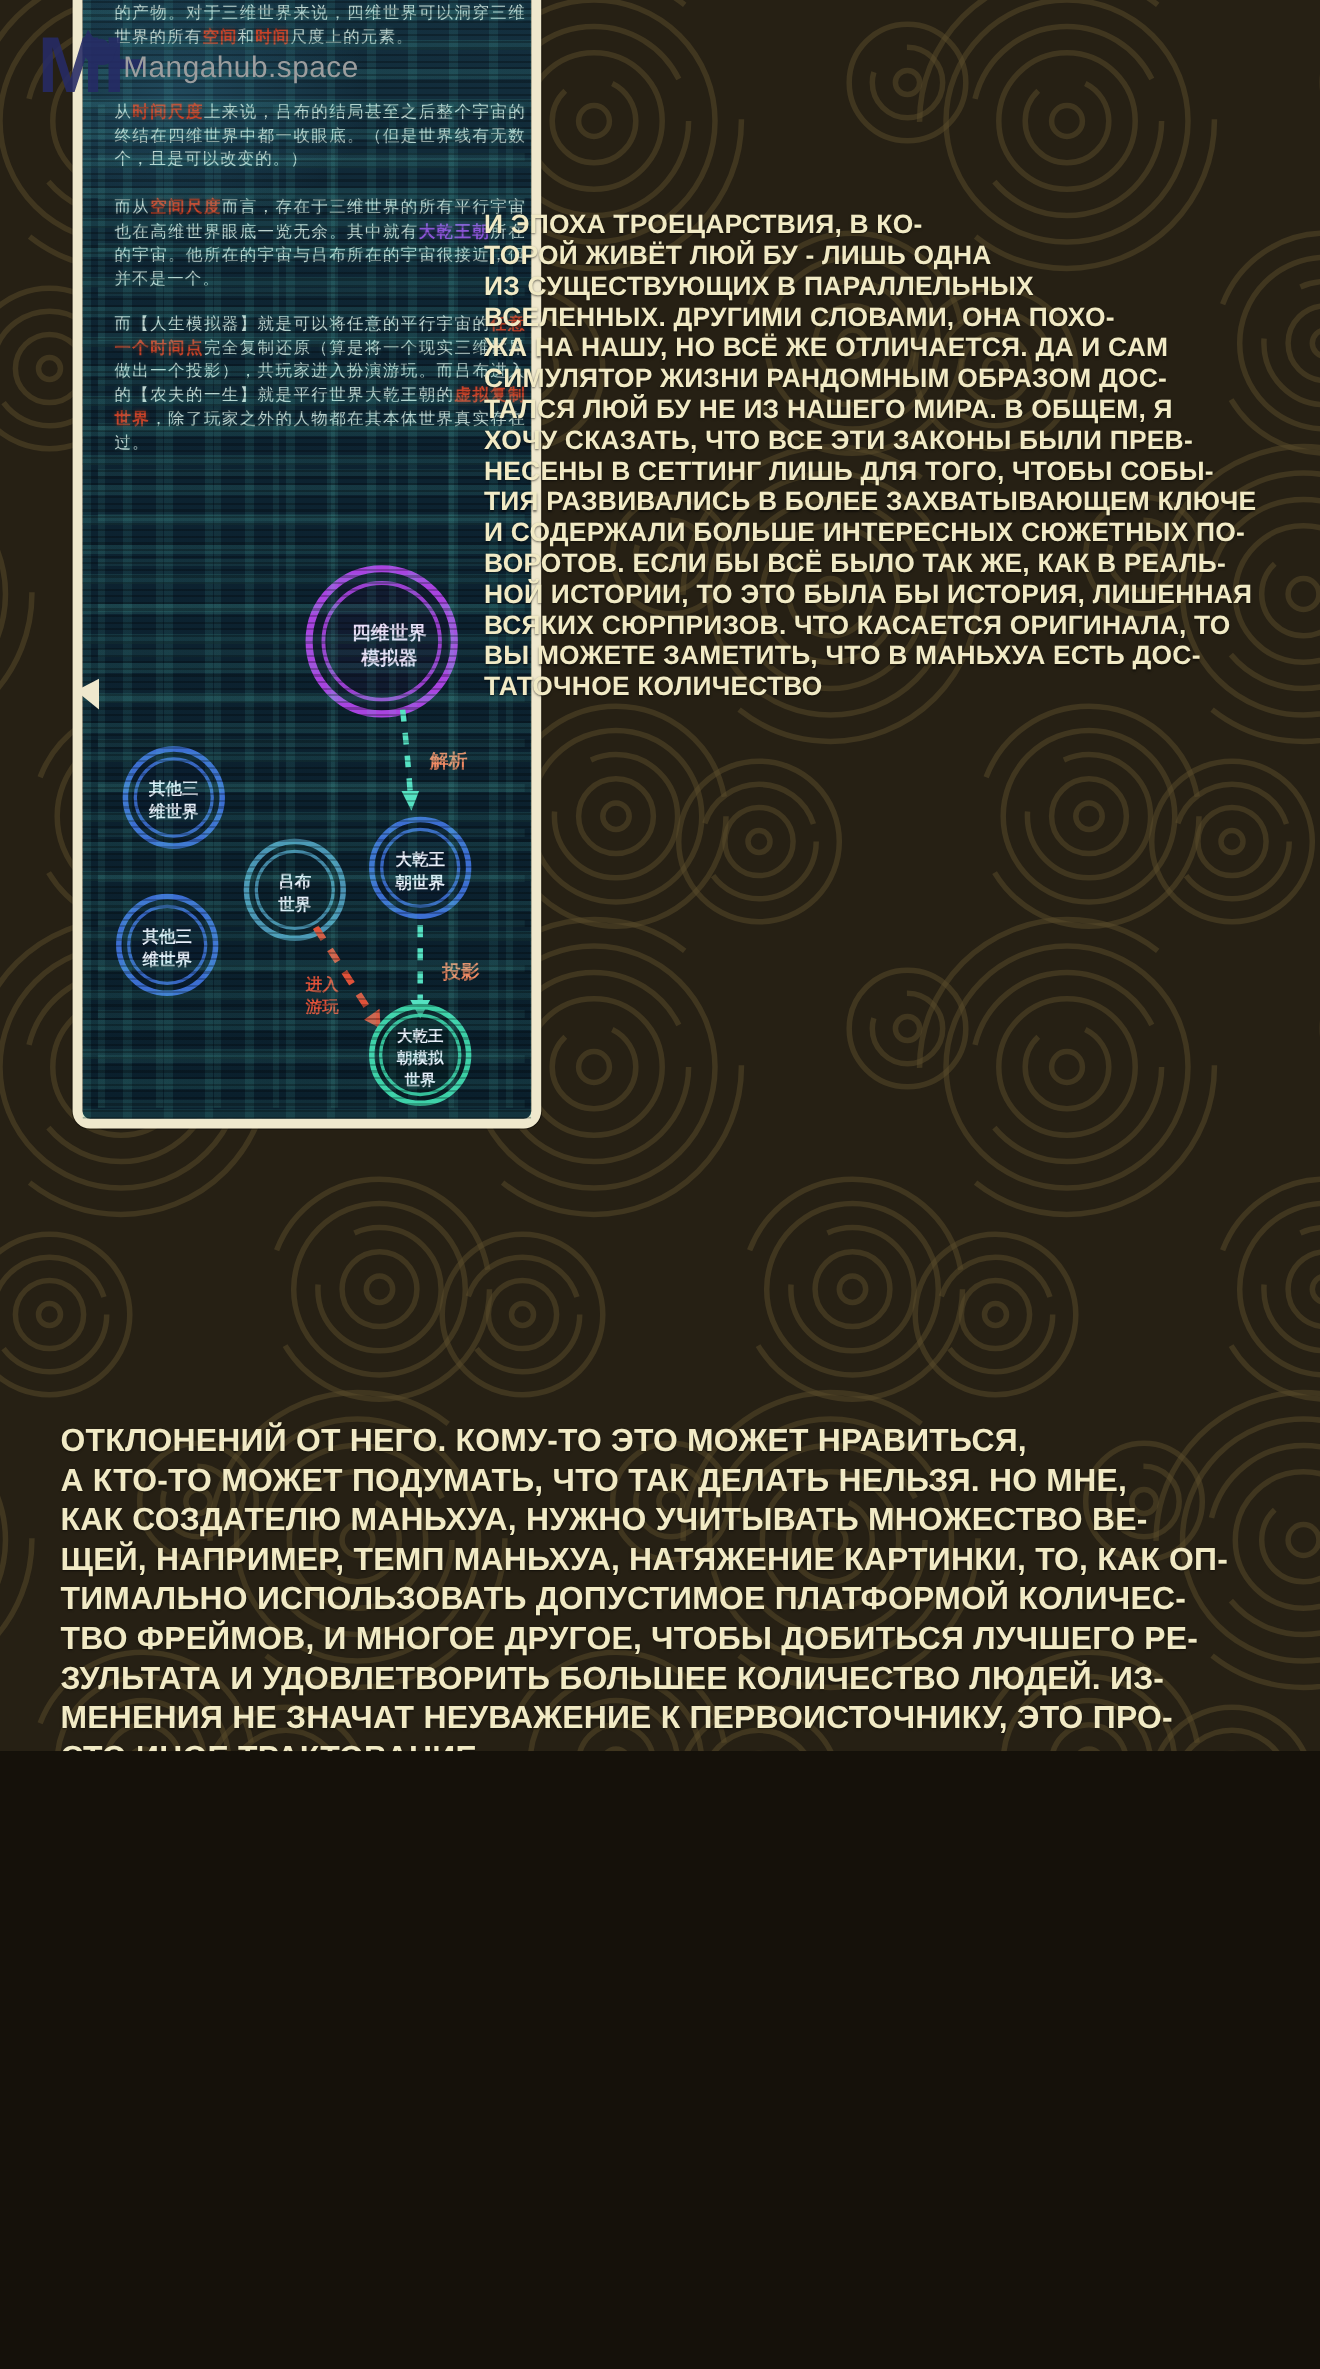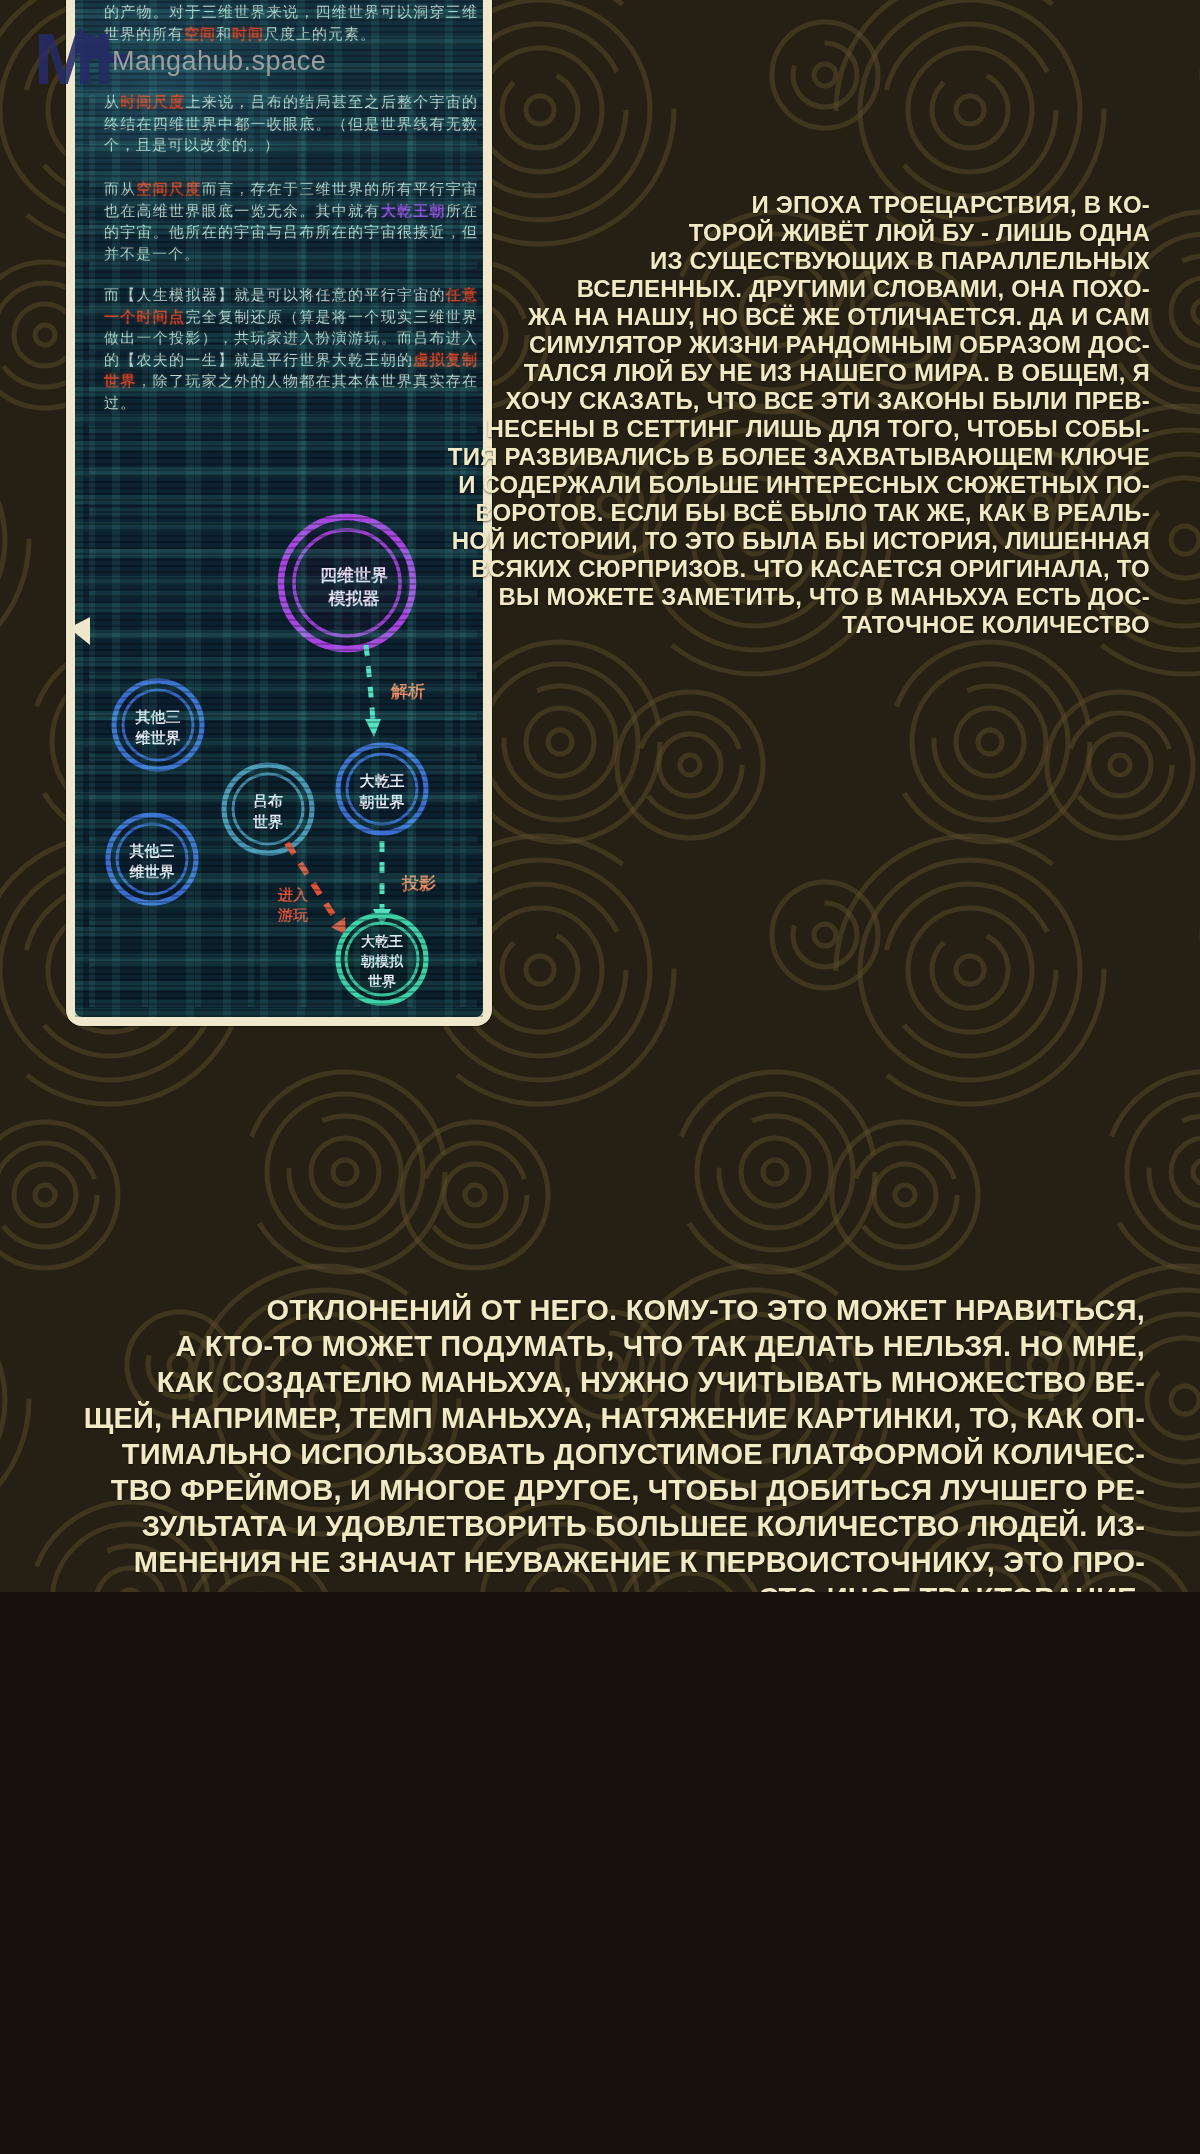--- a/index.html
+++ b/index.html
@@ -50,21 +50,21 @@
   .watermark{position:absolute;left:30px;top:10px;z-index:30;}
   .wm-logo{position:absolute;left:4px;top:4px;opacity:.88;}
   .wm-site{
     position:absolute;left:82px;top:36px;white-space:nowrap;
     font-size:27px;color:#a3a3a3;letter-spacing:.5px;opacity:.95;
     font-family:"Liberation Sans",sans-serif;
   }
 
   
   .ru{
-    position:absolute;color:#f1eac5;font-weight:bold;text-align:right;
+    position:absolute;color:#f1eac5;font-weight:bold;text-align:left;
     white-space:pre-line;z-index:20;
     font-family:"Liberation Sans",sans-serif;
     text-shadow:0 1px 2px rgba(0,0,0,.55);
   }
   .ru-right{left:440px;top:191px;width:710px;font-size:24px;line-height:28px;letter-spacing:.2px;}
   .ru-middle{left:55px;top:1292px;width:1090px;font-size:29px;line-height:36px;letter-spacing:.2px;}
   .ru-bottom{left:100px;top:1838px;width:1000px;font-size:40px;line-height:48px;letter-spacing:.5px;}
 
   svg text{font-family:"Liberation Sans",sans-serif;}
   .node-label{fill:#e7eef9;font-weight:bold;}

